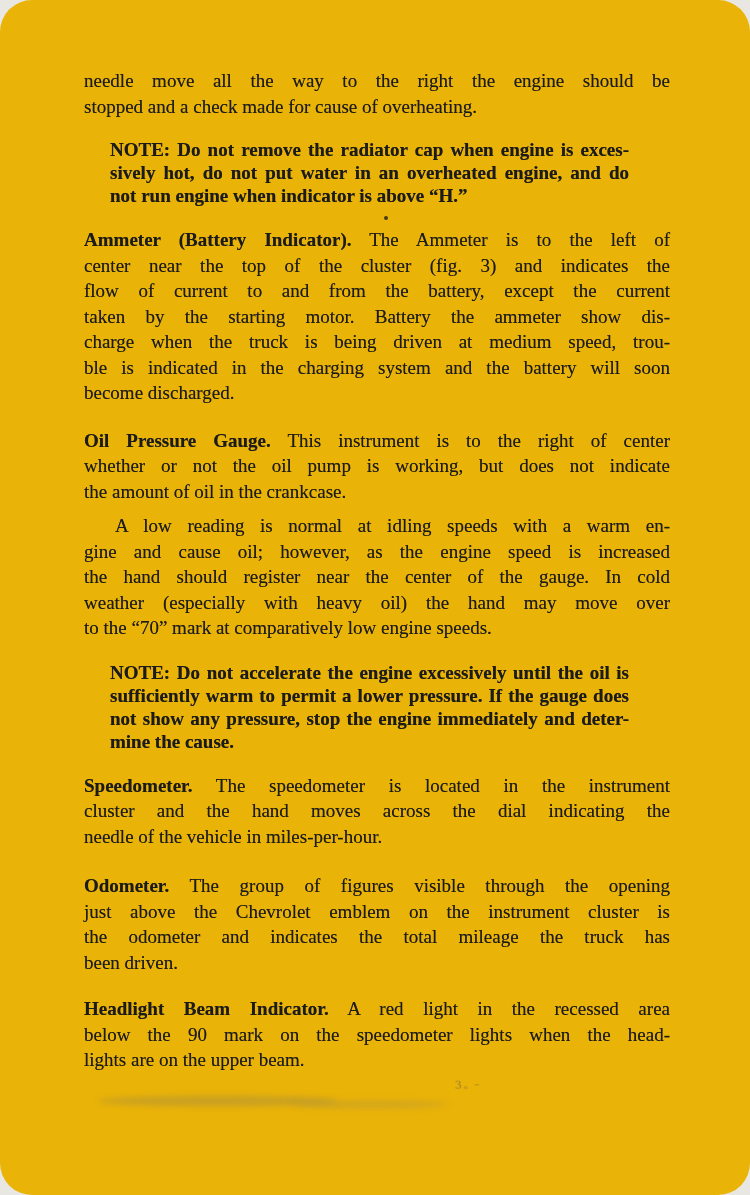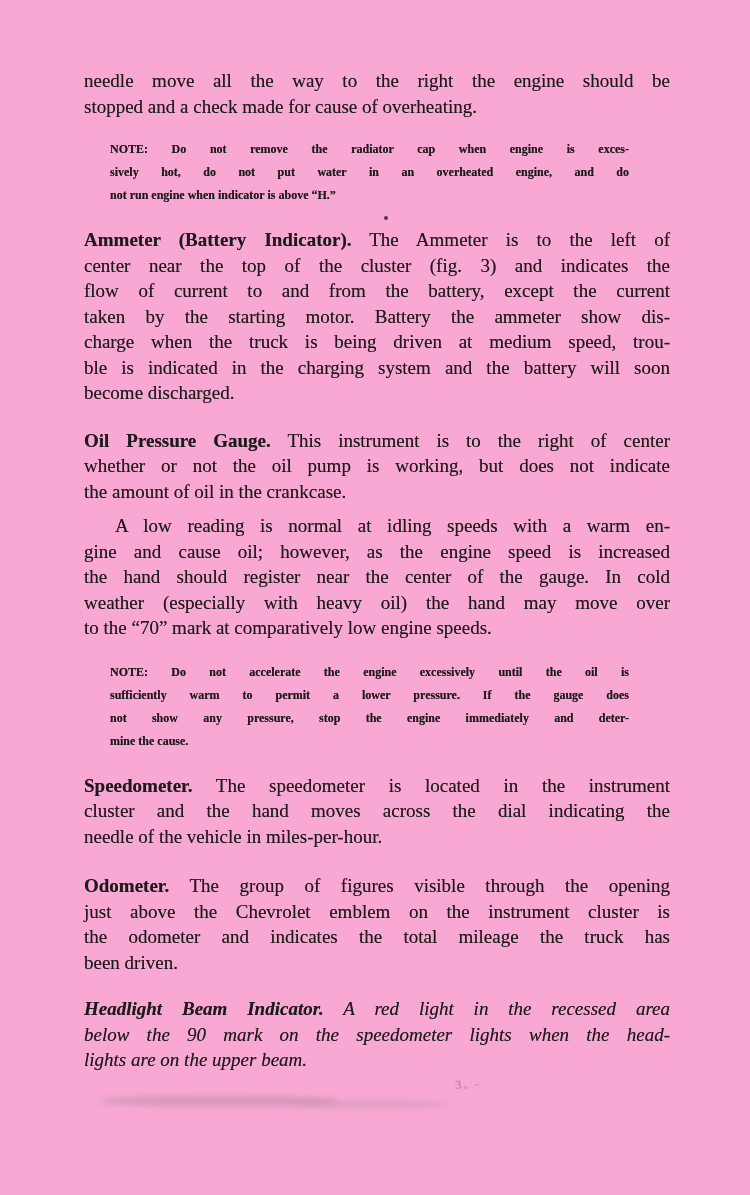--- a/index.html
+++ b/index.html
@@ -5,37 +5,38 @@
   html, body { margin: 0; padding: 0; }
   body {
     background: #e9e7e2;
     font-family: "Liberation Serif", "DejaVu Serif", serif;
   }
   .page {
     position: relative;
     width: 750px;
     height: 1195px;
     margin: 0 auto;
-    background: #f9a8d4;
+    background: #eab308;
     color: #1b1b1b;
     overflow: hidden;
+    border-radius: 32px;
   }
   .column {
     position: relative;
     padding: 68px 80px 0 84px;
     width: 586px;
   }
   .block { margin: 0; }
   .para {
     font-size: 19px;
     line-height: 25.5px;
     text-shadow: 0 0 0.5px rgba(20,20,20,0.55);
   }
   .note {
-    font-size: 12px;
+    font-size: 19px;
     line-height: 23px;
     font-weight: bold;
     margin-left: 26px;
     margin-right: 41px;
     text-shadow: 0 0 0.5px rgba(20,20,20,0.6);
   }
   .line {
     display: block;
     text-align: justify;
     text-align-last: justify;
@@ -45,21 +46,21 @@
   .lead { font-weight: bold; }
   
   .b0 { margin-top: 0; }
   .b1 { margin-top: 19px; }
   .b2 { margin-top: 20px; }
   .b3 { margin-top: 22px; }
   .b4 { margin-top: 9px; }
   .b5 { margin-top: 20px; }
   .b6 { margin-top: 20px; }
   .b7 { margin-top: 24px; }
-  .b8 { margin-top: 21px; font-style: italic; }
+  .b8 { margin-top: 21px; }
   
   .ink-dot {
     position: absolute;
     left: 384px; top: 216px;
     width: 4px; height: 4px;
     border-radius: 50%;
     background: rgba(30,30,30,0.8);
     filter: blur(0.4px);
   }
   .smudge-1 {

